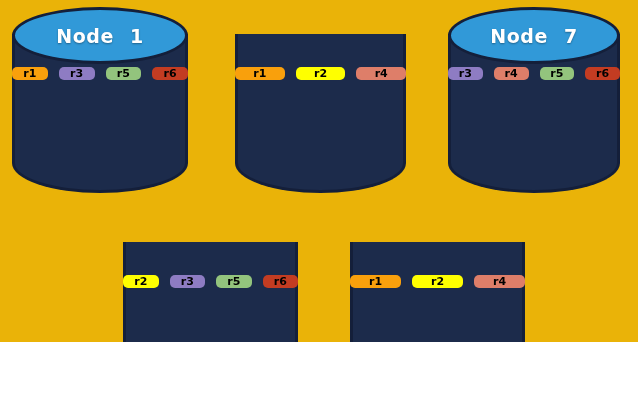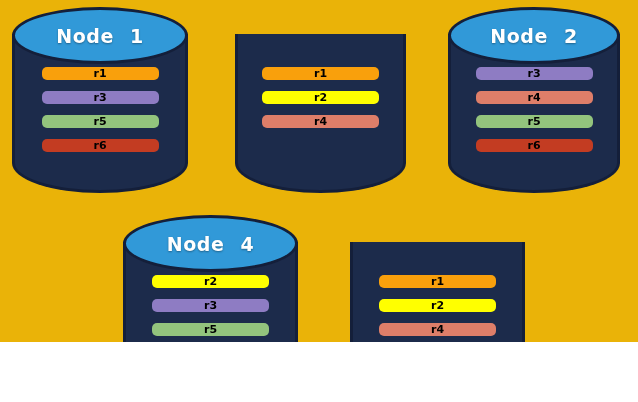--- a/index.html
+++ b/index.html
@@ -51,21 +51,20 @@
     letter-spacing: 0.5px;
     text-shadow: 0 1px 2px rgba(0,0,0,0.35);
     white-space: nowrap;
   }
   .bars {
     position: absolute;
     top: 60px;
     left: 0;
     right: 0;
     display: flex;
-    flex-direction: column;
     align-items: center;
     gap: 11px;
     z-index: 3;
   }
   .replica-bar {
     width: 117px;
     height: 13px;
     border-radius: 5px;
     text-align: center;
     font-size: 11px;
@@ -97,35 +96,32 @@
     <div class="bars">
       <div class="replica-bar" style="background-color: rgb(249, 160, 12);">r1</div>
       <div class="replica-bar" style="background-color: rgb(255, 255, 0);">r2</div>
       <div class="replica-bar" style="background-color: rgb(222, 126, 105);">r4</div>
     </div>
   </div>
 
   <div class="node" style="left:448px; top:7px; width:172px; height:186px;">
     <div class="cyl-body" style="background-color: rgb(28, 43, 75); border-color: rgb(20, 31, 58);"></div>
     <div class="cyl-top" style="background-color: rgb(49, 153, 216); border-color: rgb(20, 31, 58);">
-      <span class="node-label">Node 2</span>
+      <span class="node-label">Node 7</span>
     </div>
     <div class="bars">
       <div class="replica-bar" style="background-color: rgb(142, 124, 195);">r3</div>
       <div class="replica-bar" style="background-color: rgb(222, 126, 105);">r4</div>
       <div class="replica-bar" style="background-color: rgb(147, 196, 125);">r5</div>
       <div class="replica-bar" style="background-color: rgb(195, 60, 34);">r6</div>
     </div>
   </div>
 
   <div class="node" style="left:123px; top:215px; width:175px; height:186px;">
     <div class="cyl-body" style="background-color: rgb(28, 43, 75); border-color: rgb(20, 31, 58);"></div>
-    <div class="cyl-top" style="background-color: rgb(49, 153, 216); border-color: rgb(20, 31, 58);">
-      <span class="node-label">Node 4</span>
-    </div>
     <div class="bars">
       <div class="replica-bar" style="background-color: rgb(255, 255, 0);">r2</div>
       <div class="replica-bar" style="background-color: rgb(142, 124, 195);">r3</div>
       <div class="replica-bar" style="background-color: rgb(147, 196, 125);">r5</div>
       <div class="replica-bar" style="background-color: rgb(195, 60, 34);">r6</div>
     </div>
   </div>
 
   <div class="node" style="left:350px; top:215px; width:175px; height:186px;">
     <div class="cyl-body" style="background-color: rgb(28, 43, 75); border-color: rgb(20, 31, 58);"></div>

